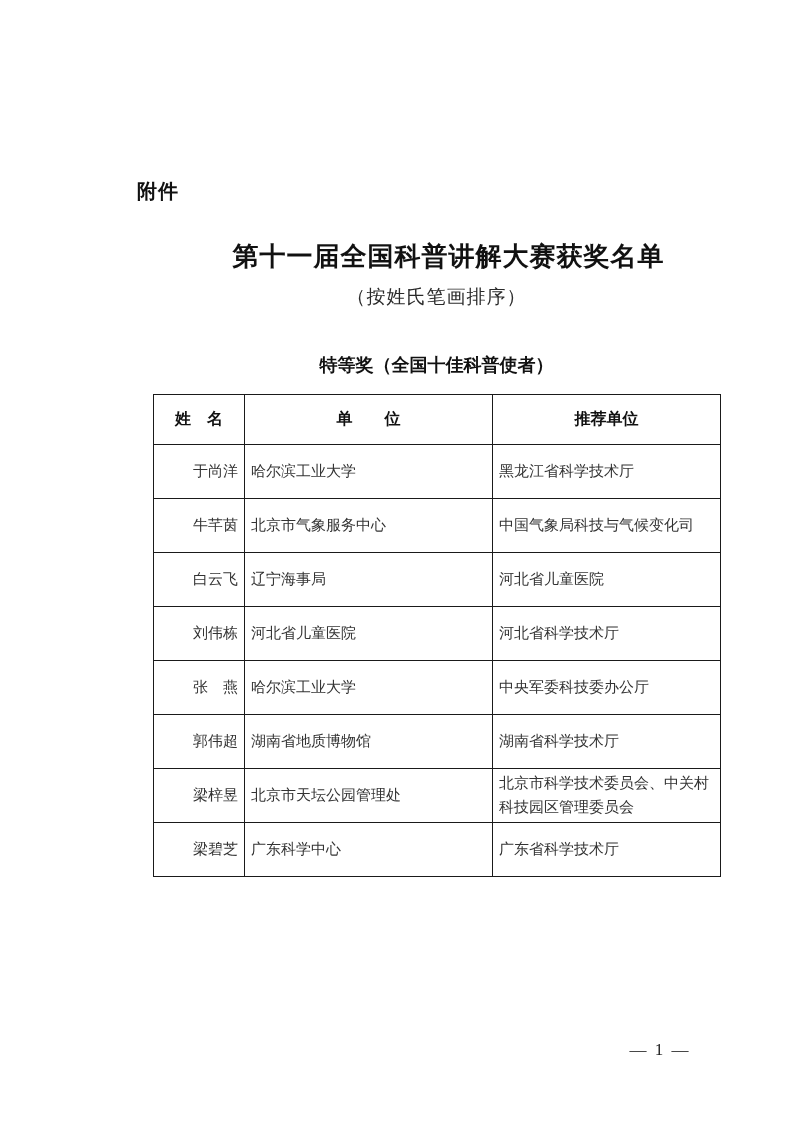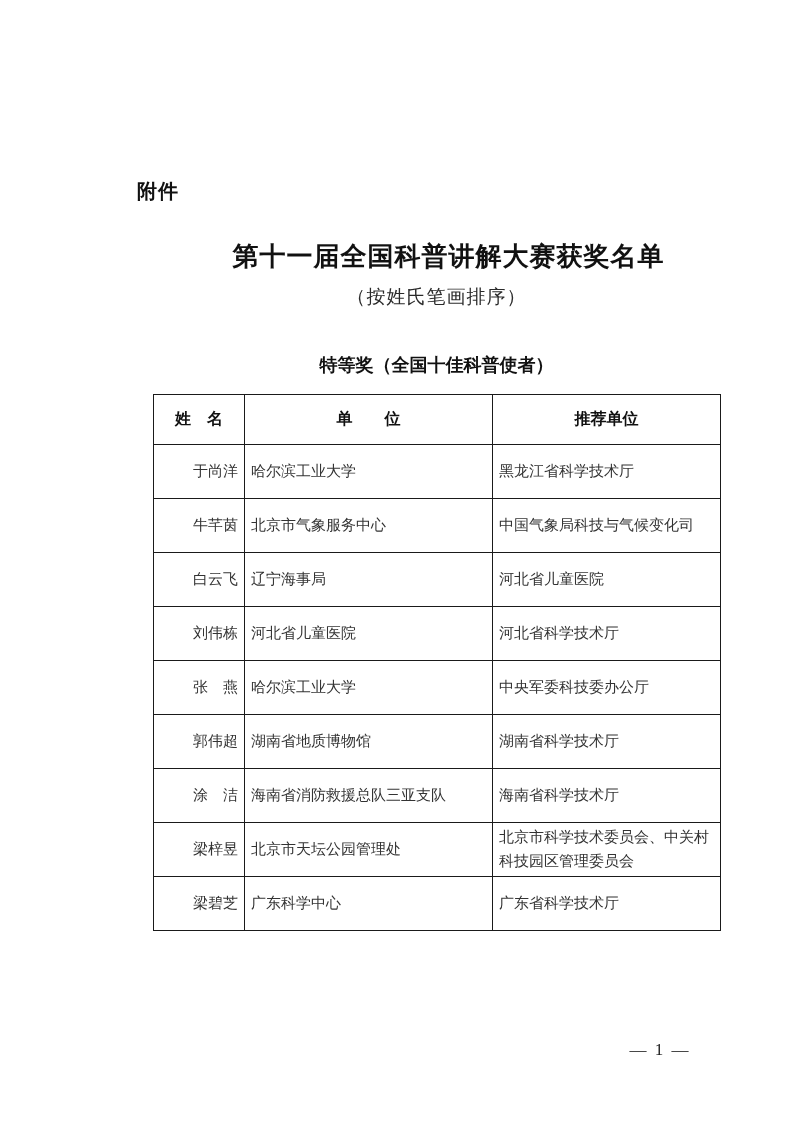--- a/index.html
+++ b/index.html
@@ -150,25 +150,20 @@
       <td class="col-name">张　燕</td>
       <td class="col-unit">哈尔滨工业大学</td>
       <td class="col-rec">中央军委科技委办公厅</td>
     </tr>
         <tr>
       <td class="col-name">郭伟超</td>
       <td class="col-unit">湖南省地质博物馆</td>
       <td class="col-rec">湖南省科学技术厅</td>
     </tr>
         <tr>
-      <td class="col-name">涂　洁</td>
-      <td class="col-unit">海南省消防救援总队三亚支队</td>
-      <td class="col-rec">海南省科学技术厅</td>
-    </tr>
-        <tr>
       <td class="col-name">梁梓昱</td>
       <td class="col-unit">北京市天坛公园管理处</td>
       <td class="col-rec">北京市科学技术委员会、中关村科技园区管理委员会</td>
     </tr>
         <tr>
       <td class="col-name">梁碧芝</td>
       <td class="col-unit">广东科学中心</td>
       <td class="col-rec">广东省科学技术厅</td>
     </tr>
       </tbody>

